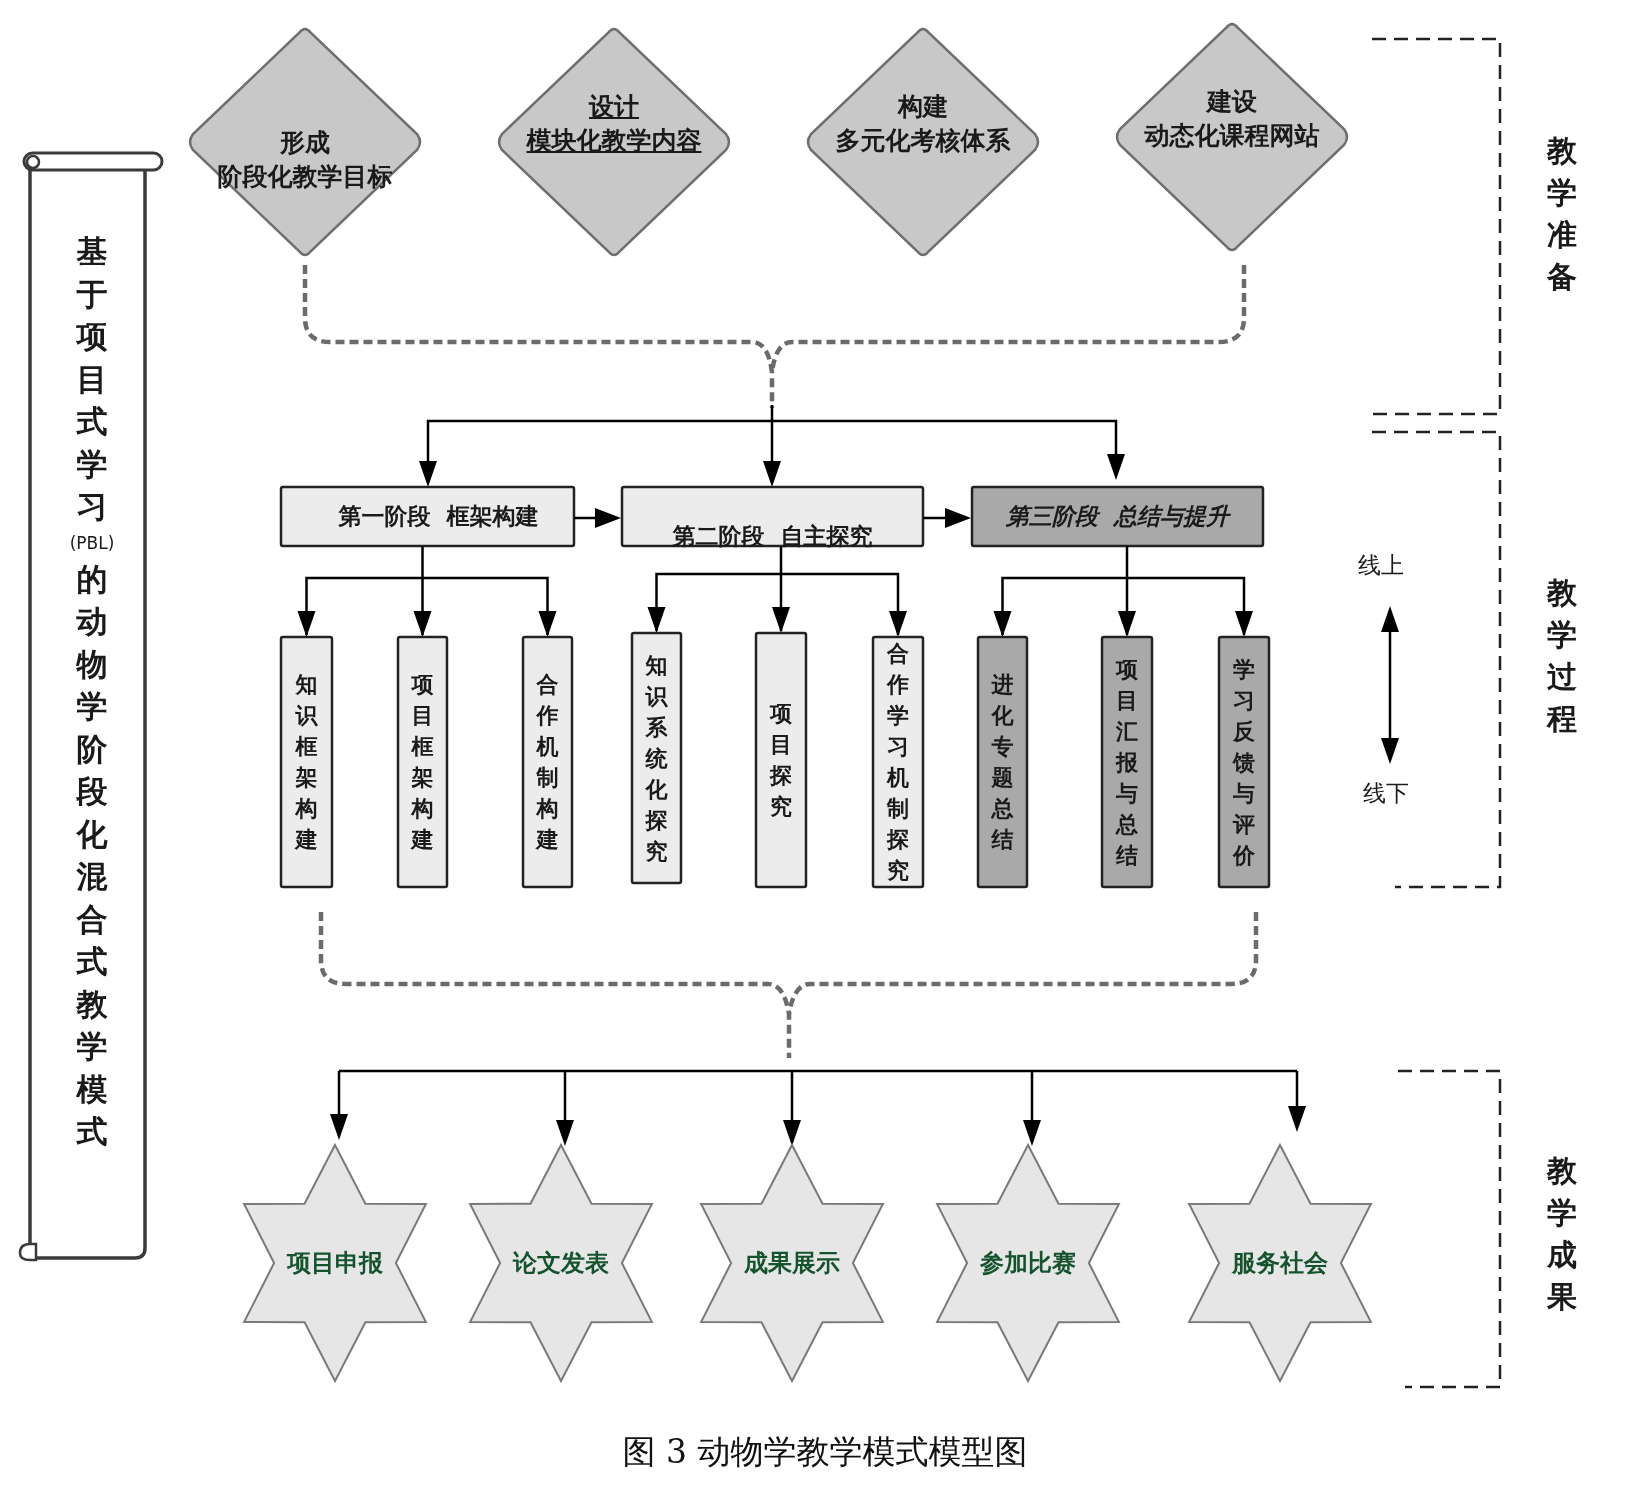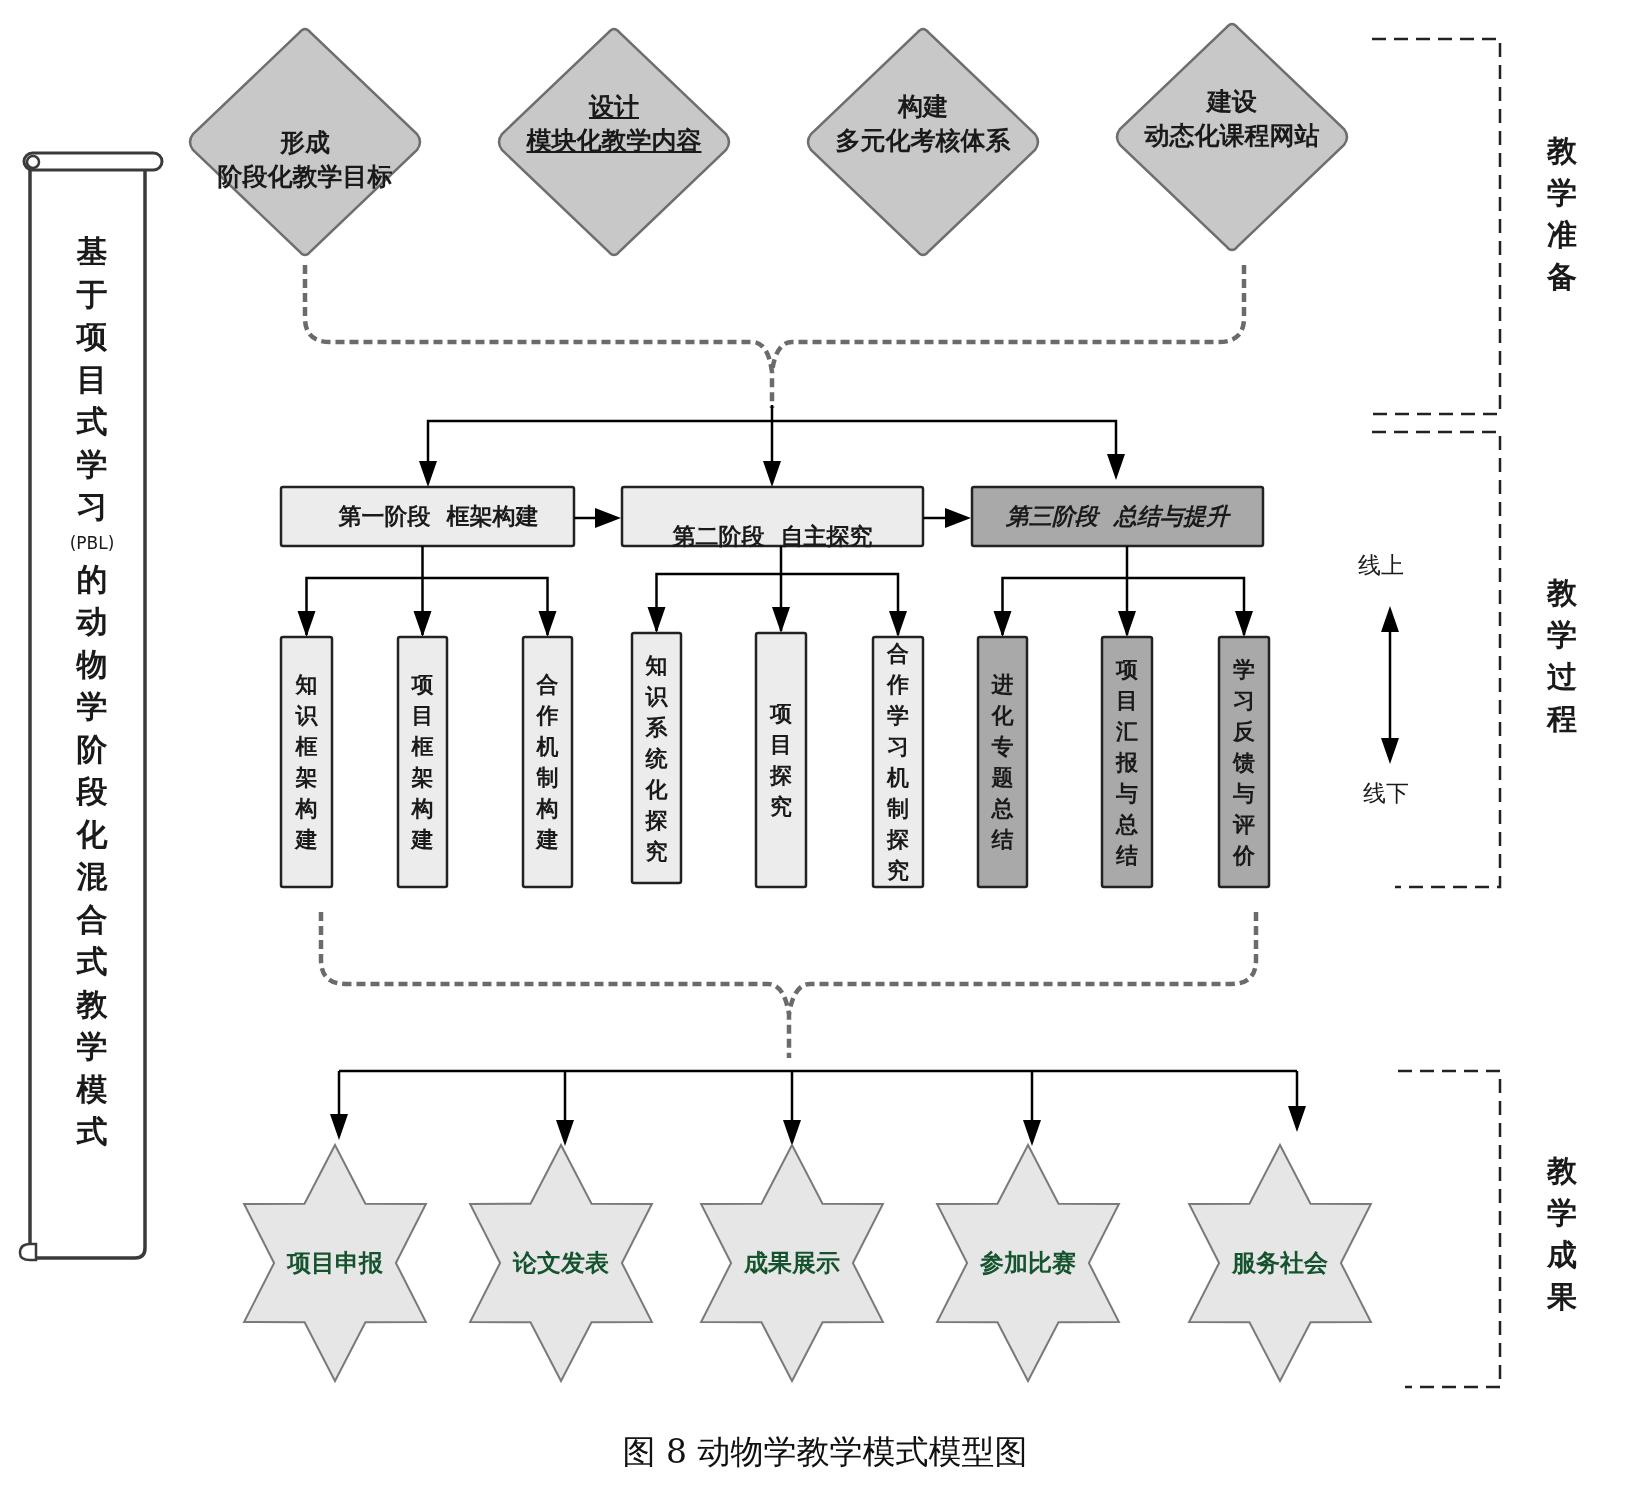--- a/index.html
+++ b/index.html
@@ -285,13 +285,13 @@
       <span>教</span>
       <span>学</span>
       <span>成</span>
       <span>果</span>
     </div>
   </div>
 
 <div class="online-label" style="left:1358px; top:550px;">线上</div>
 <div class="online-label" style="left:1363px; top:778px;">线下</div>
 
-<div class="caption">图 8  动物学教学模式模型图</div>
+<div class="caption">图 3  动物学教学模式模型图</div>
 
 </body></html>

